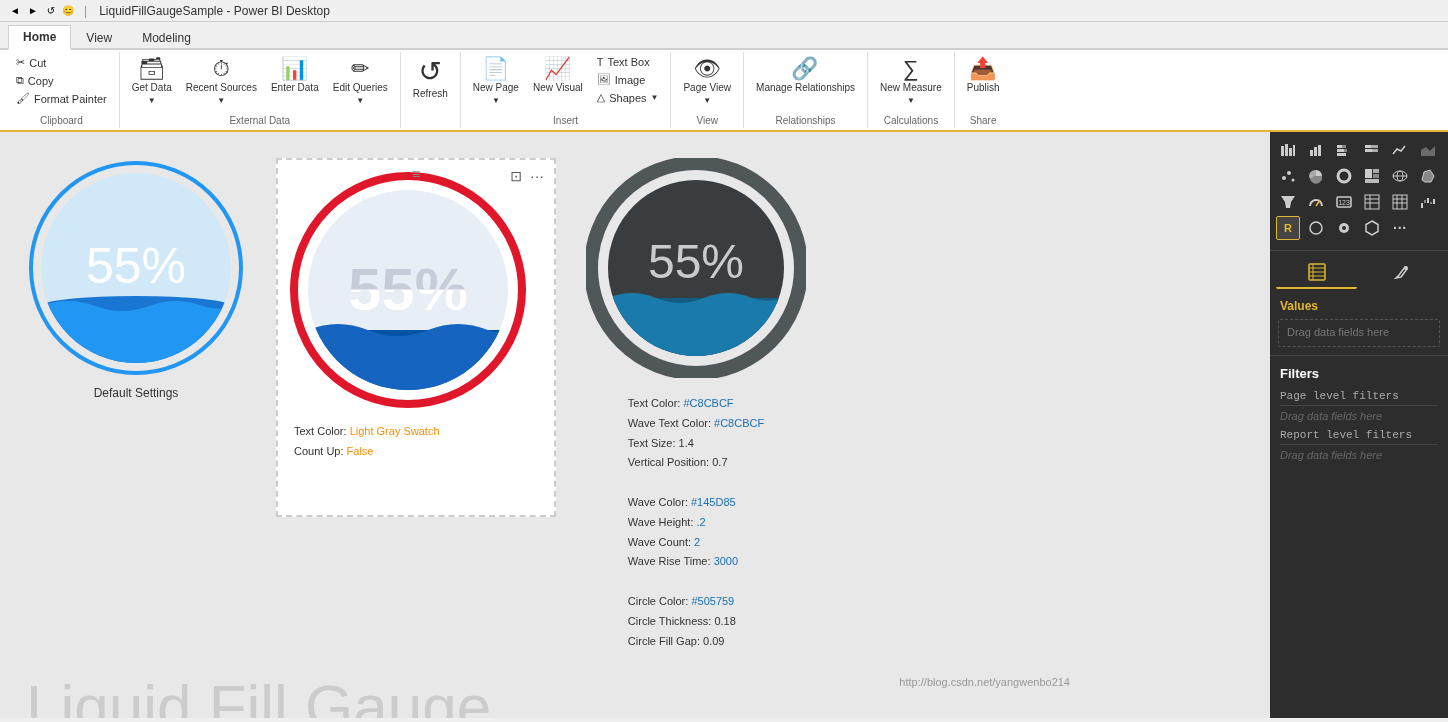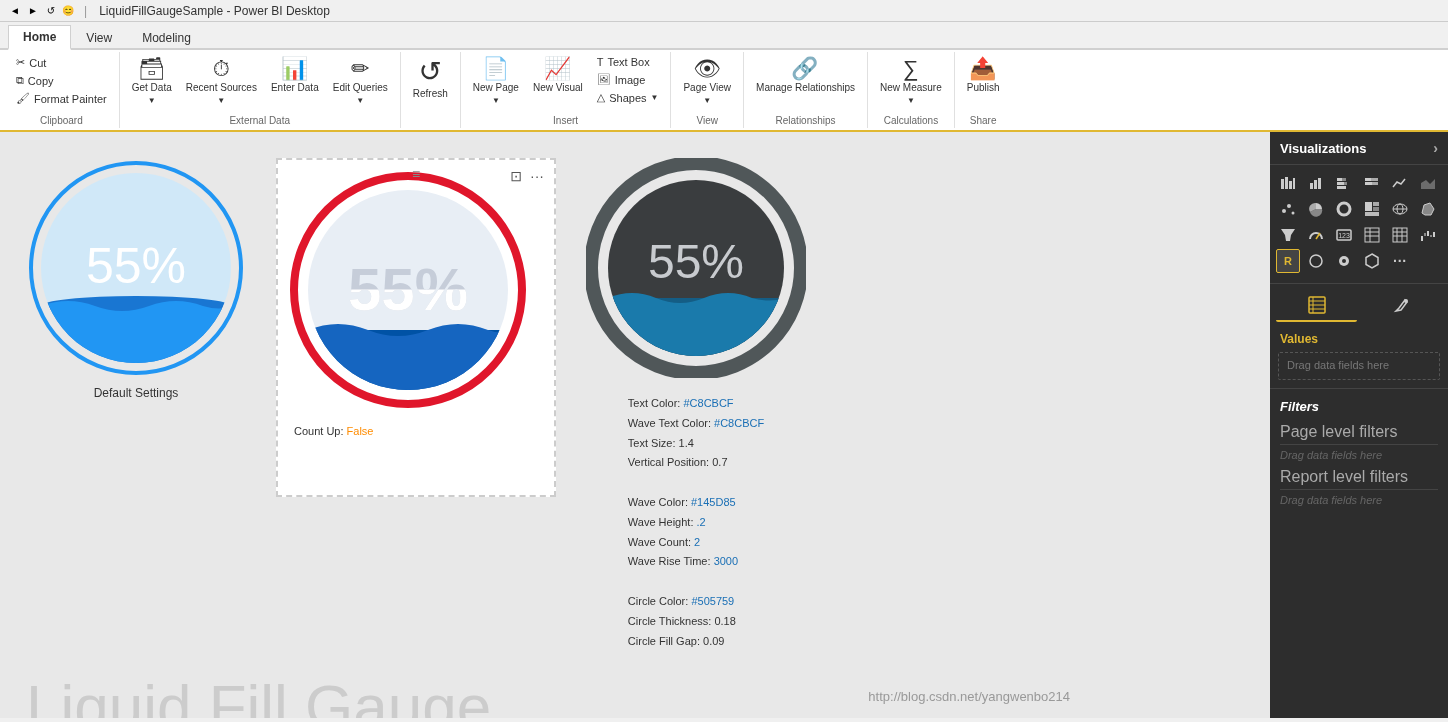--- a/index.html
+++ b/index.html
@@ -274,41 +274,41 @@
     }
 
     .filters-section {
       padding: 6px 10px;
     }
     .filters-title {
       font-size: 13px;
       font-weight: 600;
       color: #fff;
       margin-bottom: 6px;
-      font-style: italic;
     }
     .filter-item {
-      font-size: 16px;
+      font-size: 11px;
       color: #aaa;
       padding: 3px 0;
       border-bottom: 1px solid #444;
+      font-family: Liberation Mono, monospace;
     }
     .filter-drop {
       font-size: 11px;
       color: #666;
       padding: 4px 0;
       font-style: italic;
     }
 
     
     .watermark {
       position: absolute;
-      bottom: 14px;
+      bottom: 30px;
       right: 200px;
-      font-size: 13px;
+      font-size: 11px;
       color: #999;
     }
   </style>
 </head>
 <body>
 
 <div class="titlebar">
   <div class="titlebar-icons">
     <span class="titlebar-icon">◄</span>
     <span class="titlebar-icon">►</span>
@@ -503,20 +503,21 @@
           <path d="M20,160 Q50,148 80,160 Q110,172 140,160 Q170,148 200,160 Q215,165 220,160 L220,220 L20,220 Z" fill="#1565c0" clip-path="url(#circle-clip-3)"></path>
           <text x="120" y="140" text-anchor="middle" font-size="60" font-weight="bold" fill="#b0b8c8" font-family="Segoe UI, Arial" opacity="0.6">55%</text>
           <text x="120" y="140" text-anchor="middle" font-size="60" font-weight="bold" fill="white" font-family="Segoe UI, Arial" clip-path="url(#circle-clip-3)" style="clip-path: inset(50% 0 0 0)">55%</text>
 
           <clipPath id="lower-half-3">
             <rect x="0" y="160" width="240" height="80"></rect>
           </clipPath>
           <text x="120" y="140" text-anchor="middle" font-size="60" font-weight="bold" fill="white" font-family="Segoe UI, Arial" clip-path="url(#lower-half-3)">55%</text>
         </svg>
         <div class="details-section" style="padding:4px 6px; font-size:11px;">
+          <div><span>Text Color:</span> <span style="color:#ff8c00">Light Gray Swatch</span></div>
           <div><span>Count Up:</span> <span style="color:#ff8c00">False</span></div>
           <br>
           <br>
         </div>
       </div>
 
       <div class="gauge-item">
         <svg class="gauge-svg" width="220" height="220" viewBox="0 0 220 220">
           <defs>
             <clipPath id="circle-clip-4">
@@ -547,24 +548,20 @@
       </div>
     </div>
 
     <div class="big-text">Liquid Fill Gauge</div>
 
     <div class="watermark">http://blog.csdn.net/yangwenbo214</div>
 
   </div>
 
   <div class="right-panel">
-    <div class="panel-header">
-      <span>Visualizations</span>
-      <span class="panel-header-arrow">›</span>
-    </div>
 
     <div class="viz-icons-grid">
 
       <div class="viz-icon-btn">
         <svg width="16" height="16" viewBox="0 0 16 16">
             <rect x="1" y="4" width="3" height="10" fill="#ccc"></rect>
             <rect x="5" y="2" width="3" height="12" fill="#ccc"></rect>
             <rect x="9" y="6" width="3" height="8" fill="#ccc"></rect>
             <rect x="13" y="3" width="2" height="11" fill="#ccc"></rect>
           </svg>

